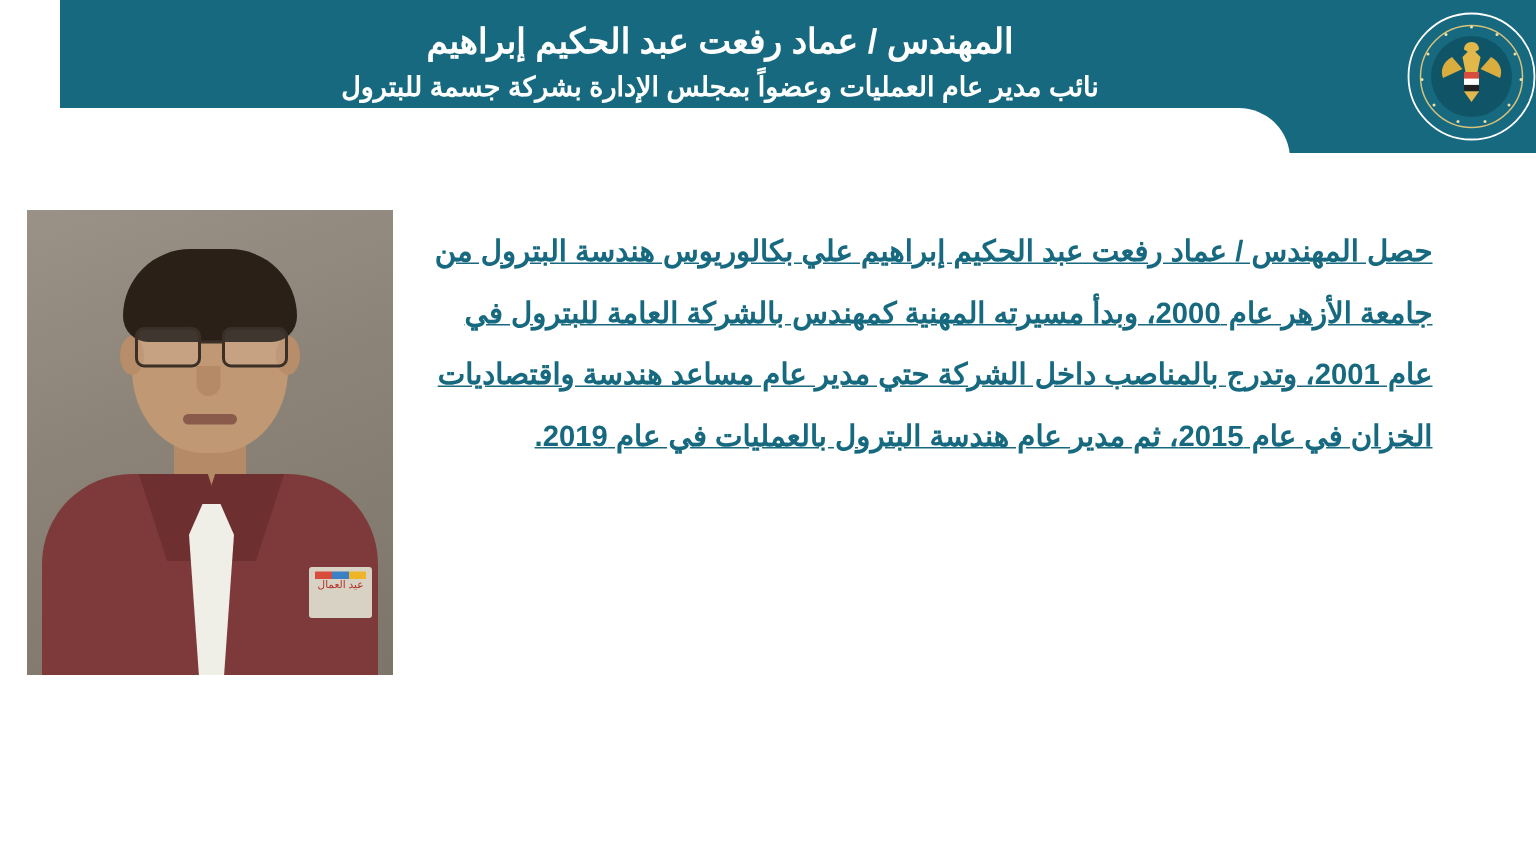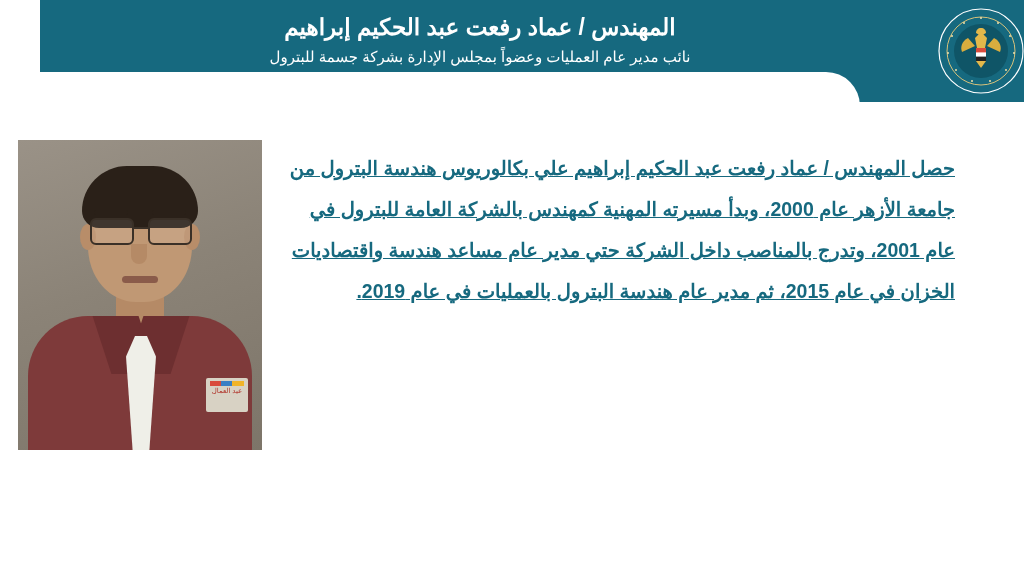--- a/index.html
+++ b/index.html
@@ -54,22 +54,22 @@
     color: #ffffff;
     direction: rtl;
   }
   .header-title {
     font-size: 23px;
     font-weight: bold;
     line-height: 1.35;
     letter-spacing: 0px;
   }
   .header-subtitle {
-    font-size: 15px;
-    font-weight: normal;
+    font-size: 18px;
+    font-weight: bold;
     line-height: 1.4;
     margin-top: 3px;
   }
 
   
   .emblem {
     position: absolute;
     top: 8px;
     left: 898px;
     width: 86px;

